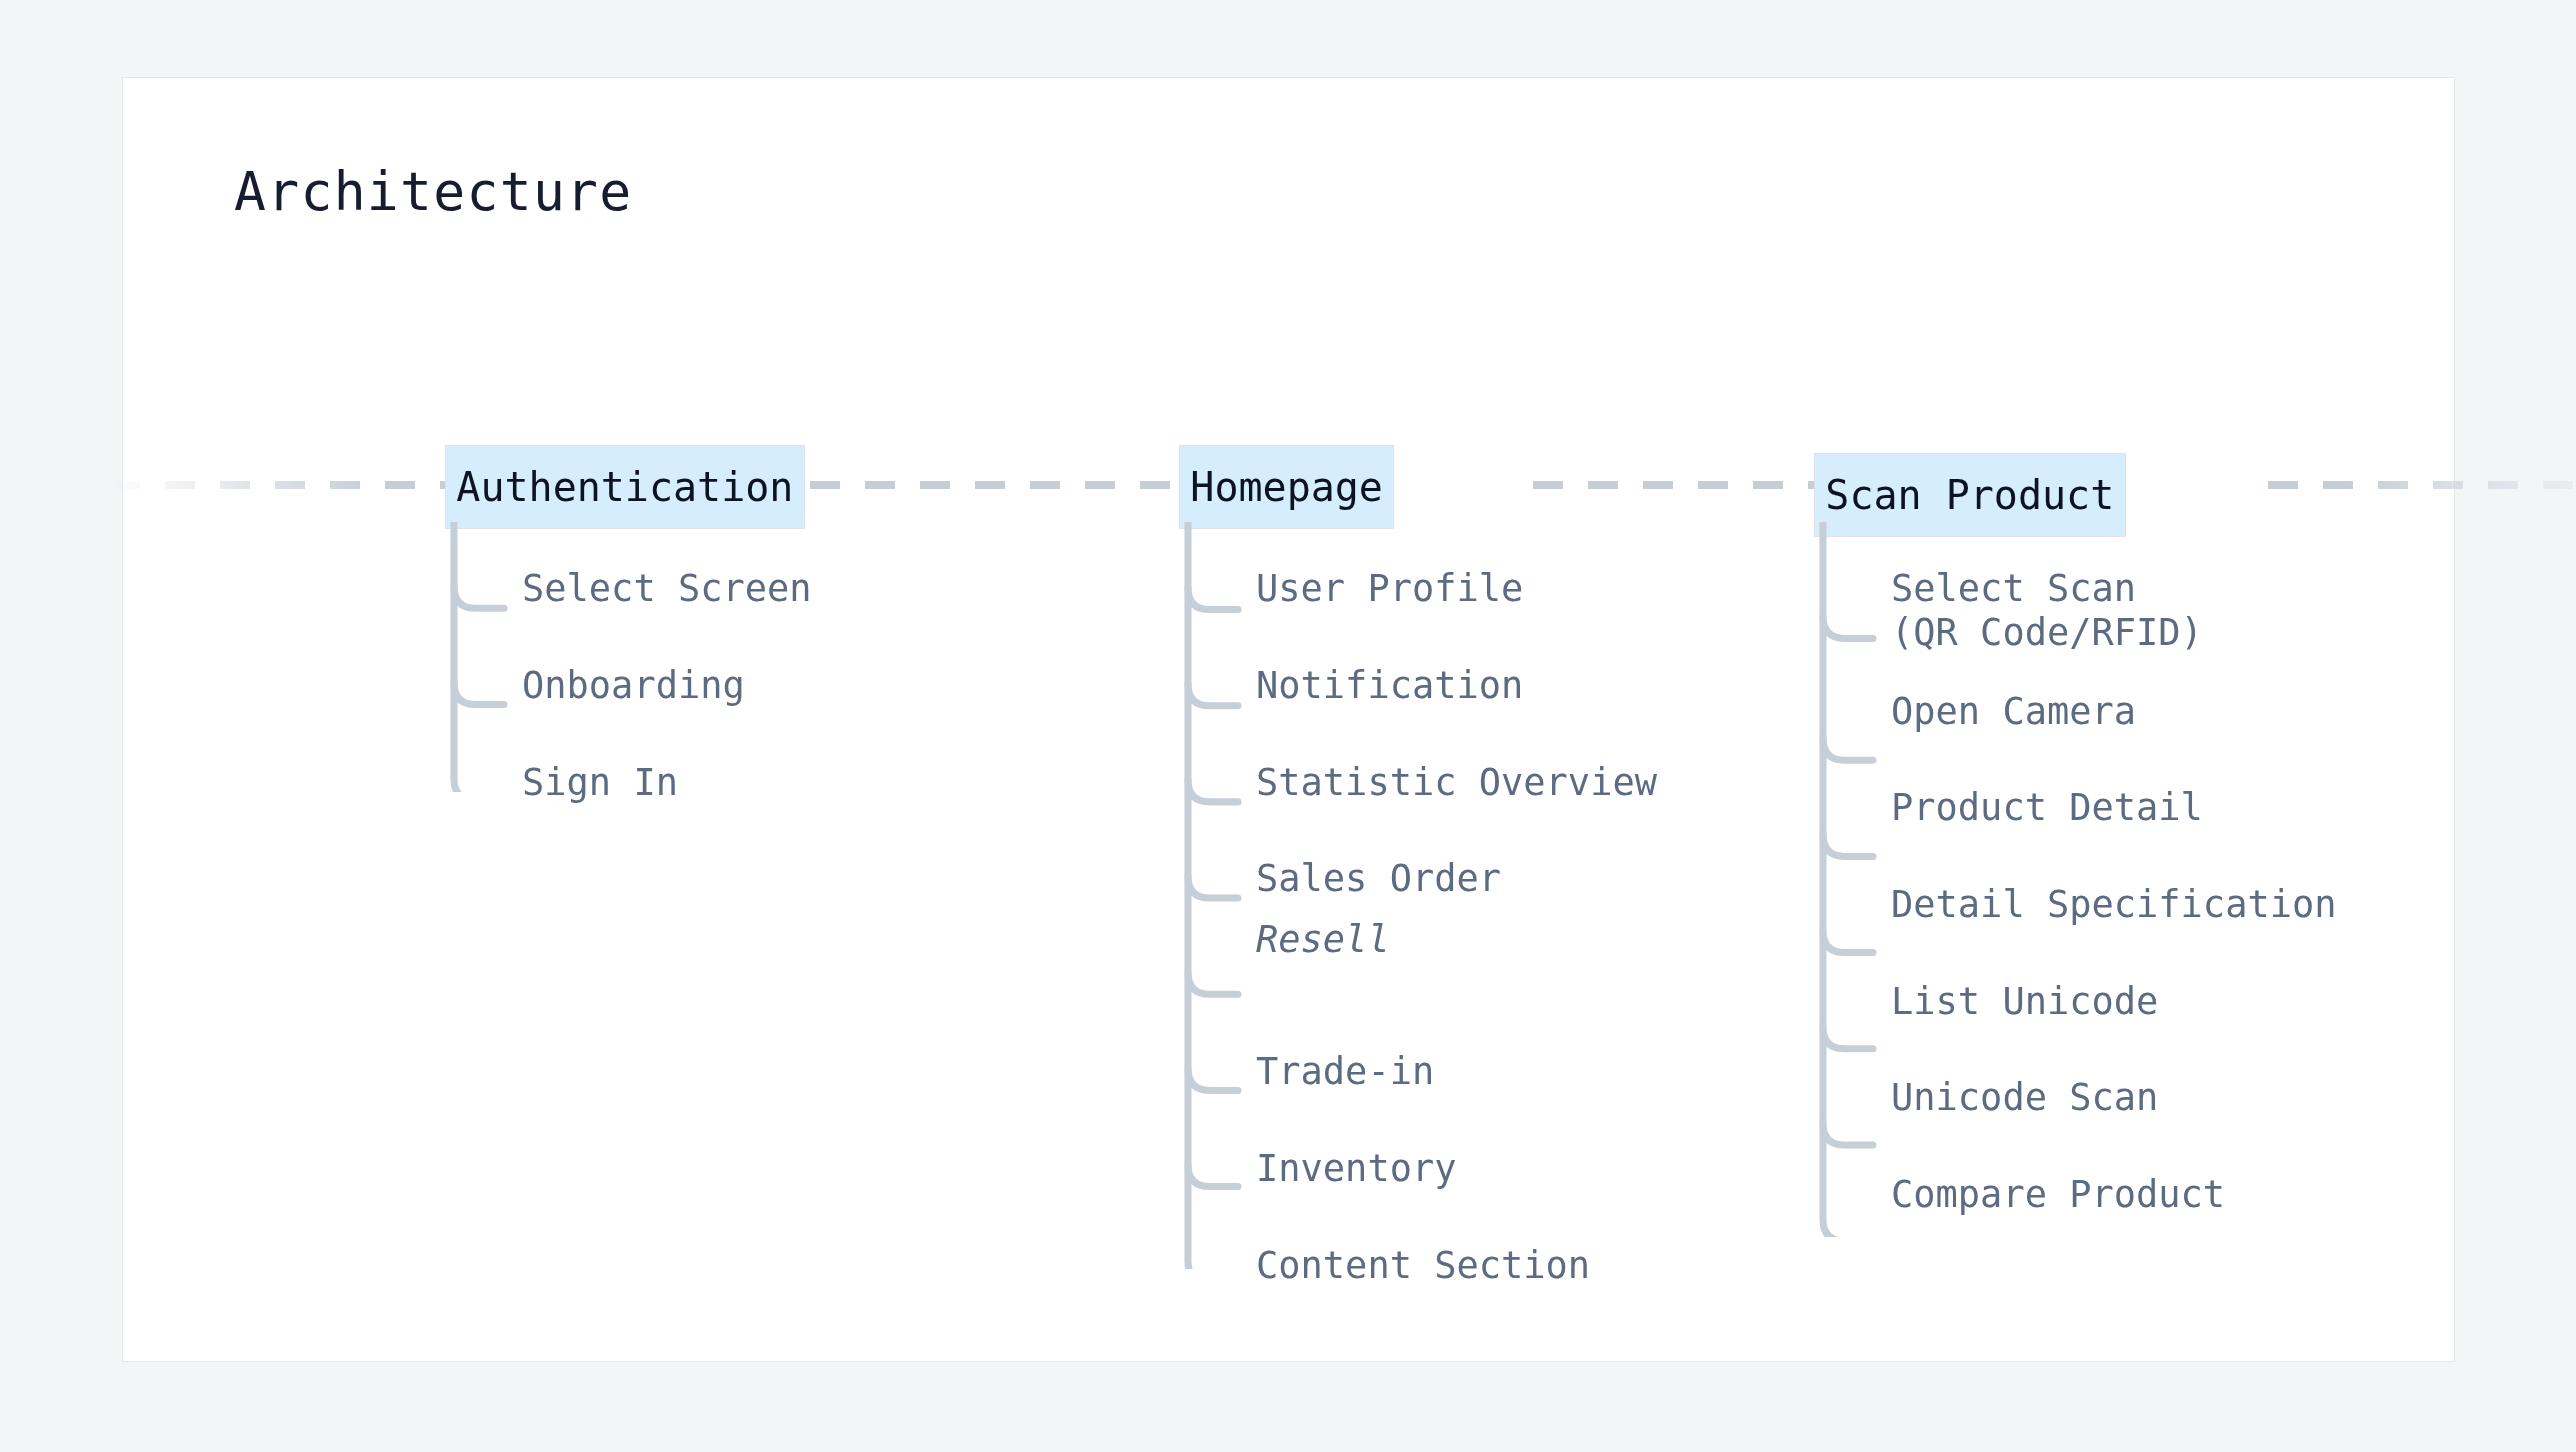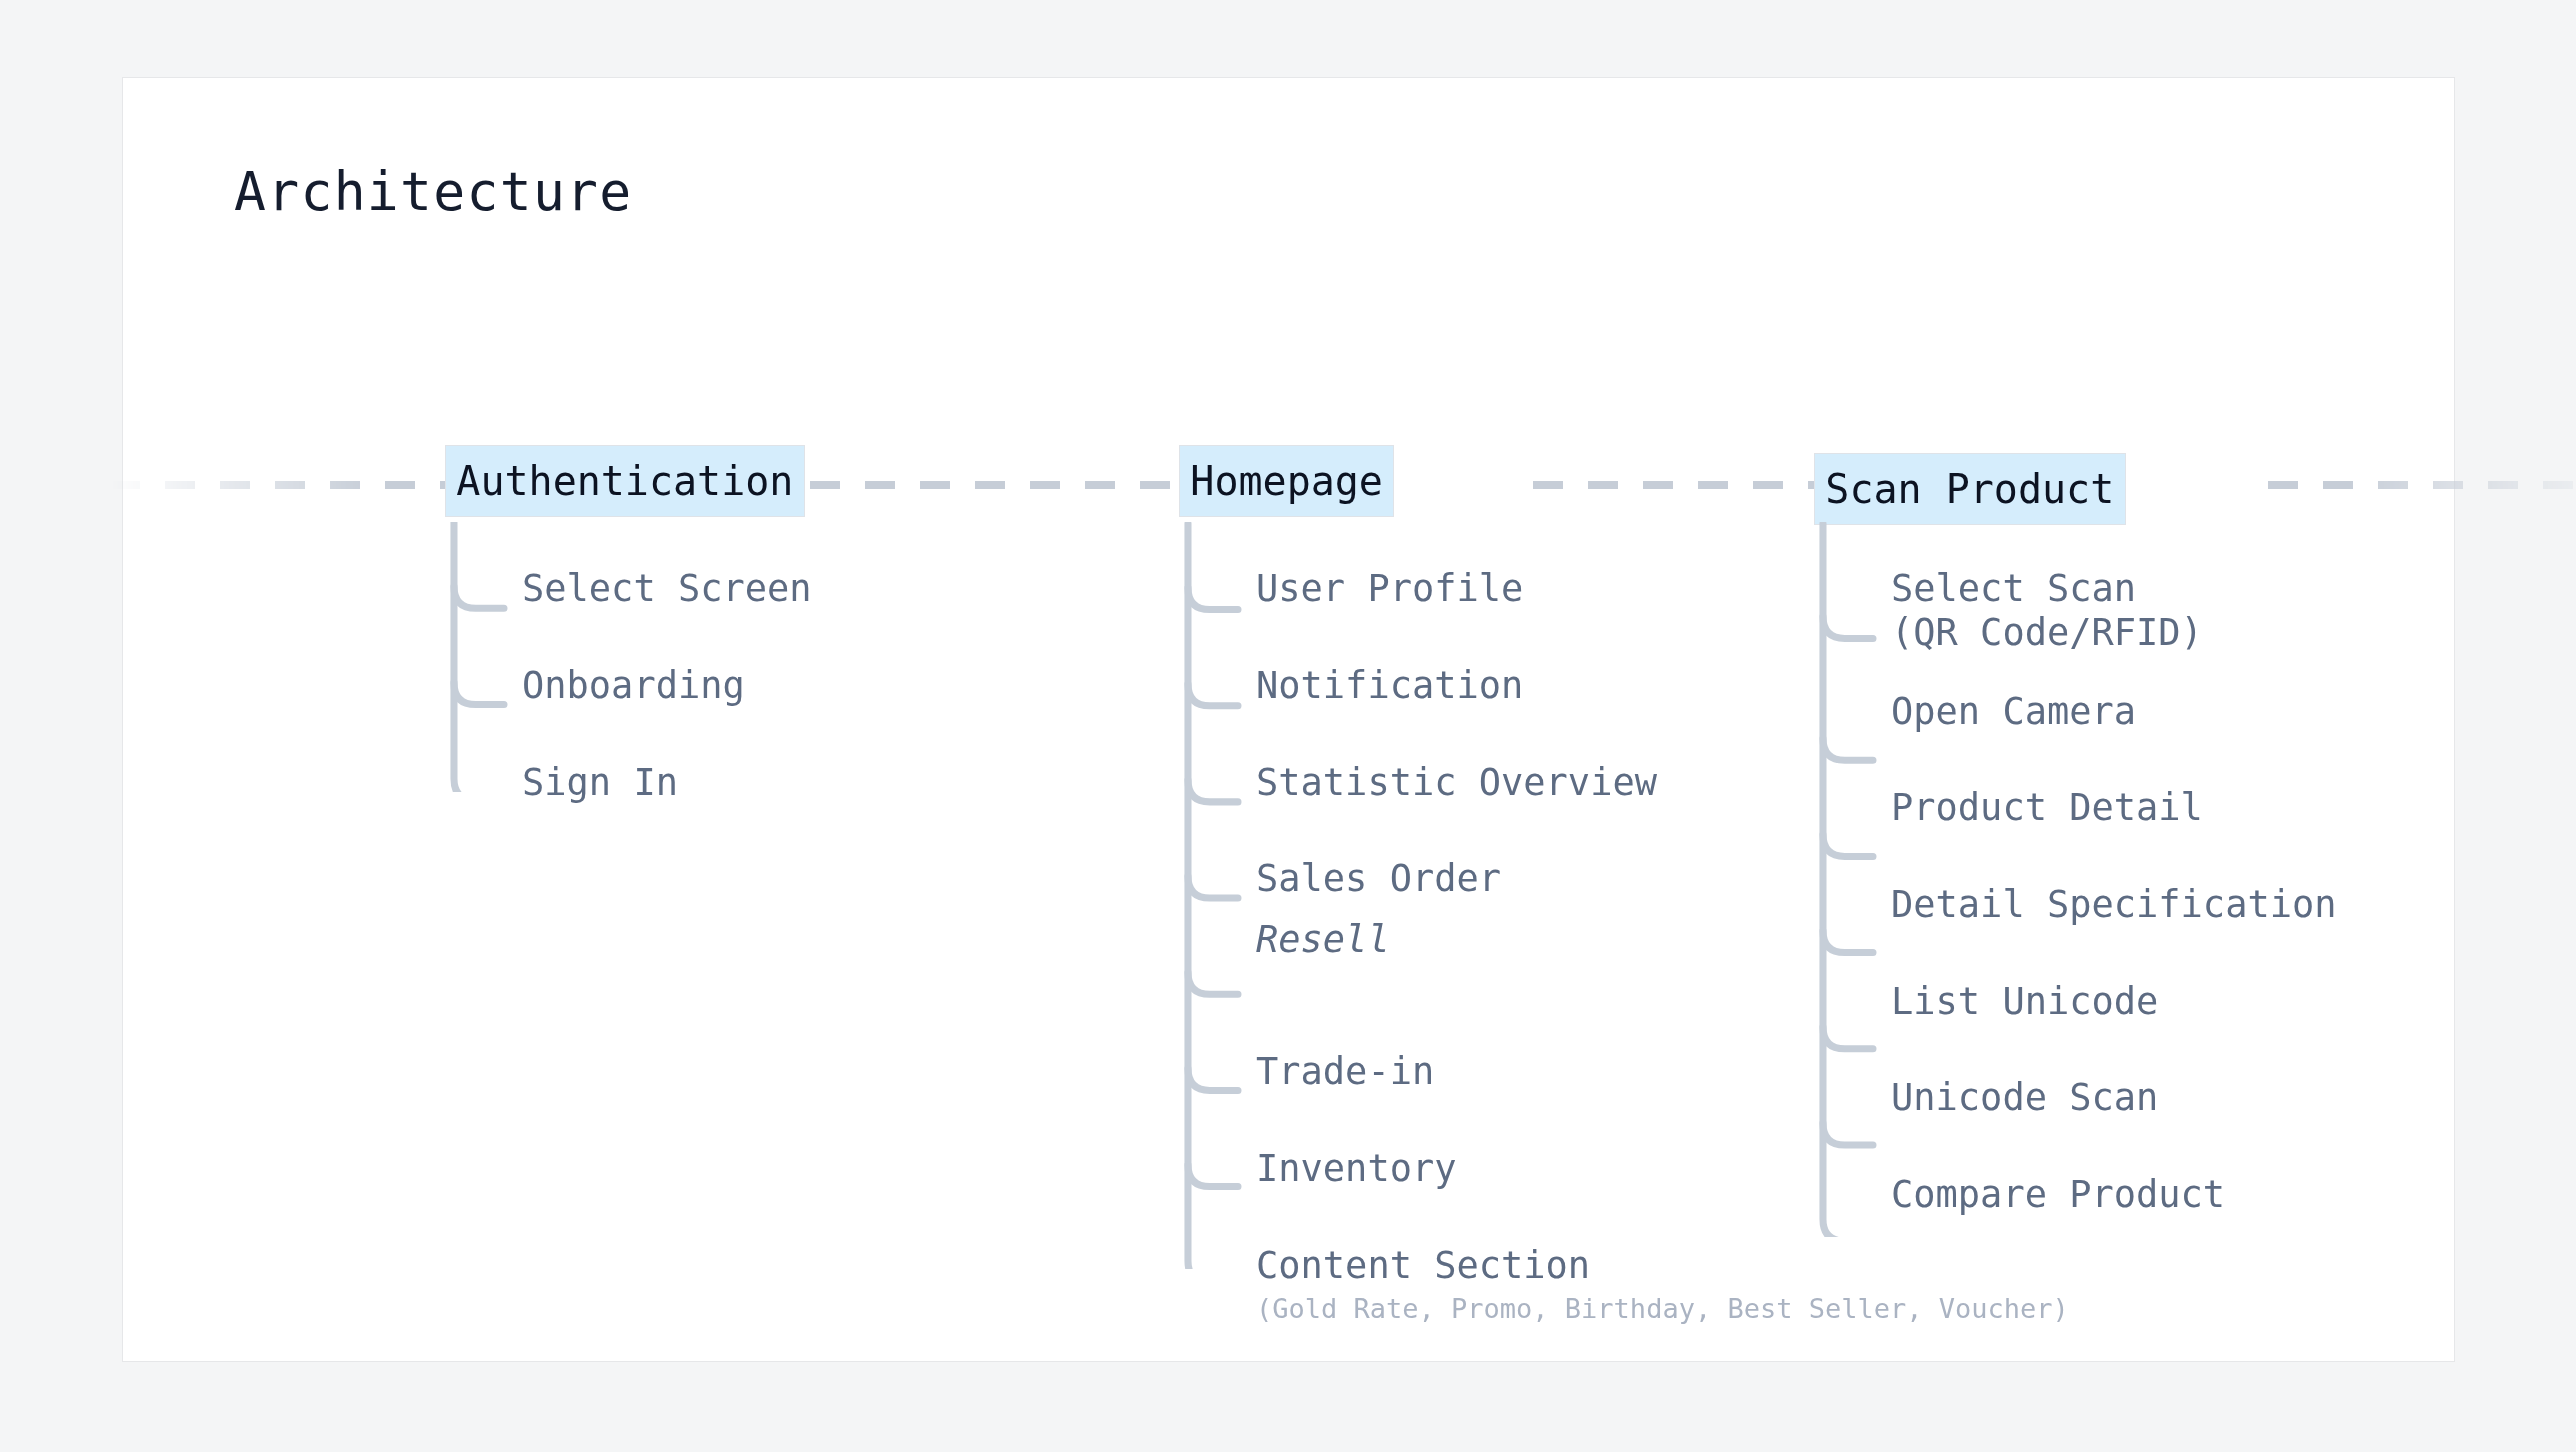--- a/index.html
+++ b/index.html
@@ -67,21 +67,21 @@
 
   
   .column {
     position: absolute;
     top: 0;
   }
 
   .node-header {
     position: absolute;
     top: 367px;
-    height: 72px;
+    height: 84px;
     display: flex;
     align-items: center;
     background: #d5edfc;
     border: 1.3px solid #dfe3e8;
     box-sizing: border-box;
     padding: 0 10.3px;
     font-size: 40px;
     color: #0c1322;
     white-space: nowrap;
     line-height: 1;
@@ -185,21 +185,20 @@
       <div class="leaf-line">Resell</div>
     </div>
     <div class="leaf" style="top:972px;">
       <div class="leaf-line">Trade-in</div>
     </div>
     <div class="leaf" style="top:1069px;">
       <div class="leaf-line">Inventory</div>
     </div>
     <div class="leaf" style="top:1166px;">
       <div class="leaf-line">Content Section</div>
-      <div class="leaf-sub">(Gold Rate, Promo, Birthday, Best Seller, Voucher)</div>
     </div>
   </div>
 
   <div class="column" style="left:1691px;">
     <div class="node-header" style="left:0;margin-top:8px;">
       <span>Scan Product</span>
     </div>
 
     <svg class="branch" width="109" height="715" viewBox="0 0 170 1110" fill="none" xmlns="http://www.w3.org/2000/svg">
       <path d="M14 0 V145 Q14 179 48 179 H92" stroke="#c6ced8" stroke-width="11" stroke-linecap="round" fill="none"></path>

